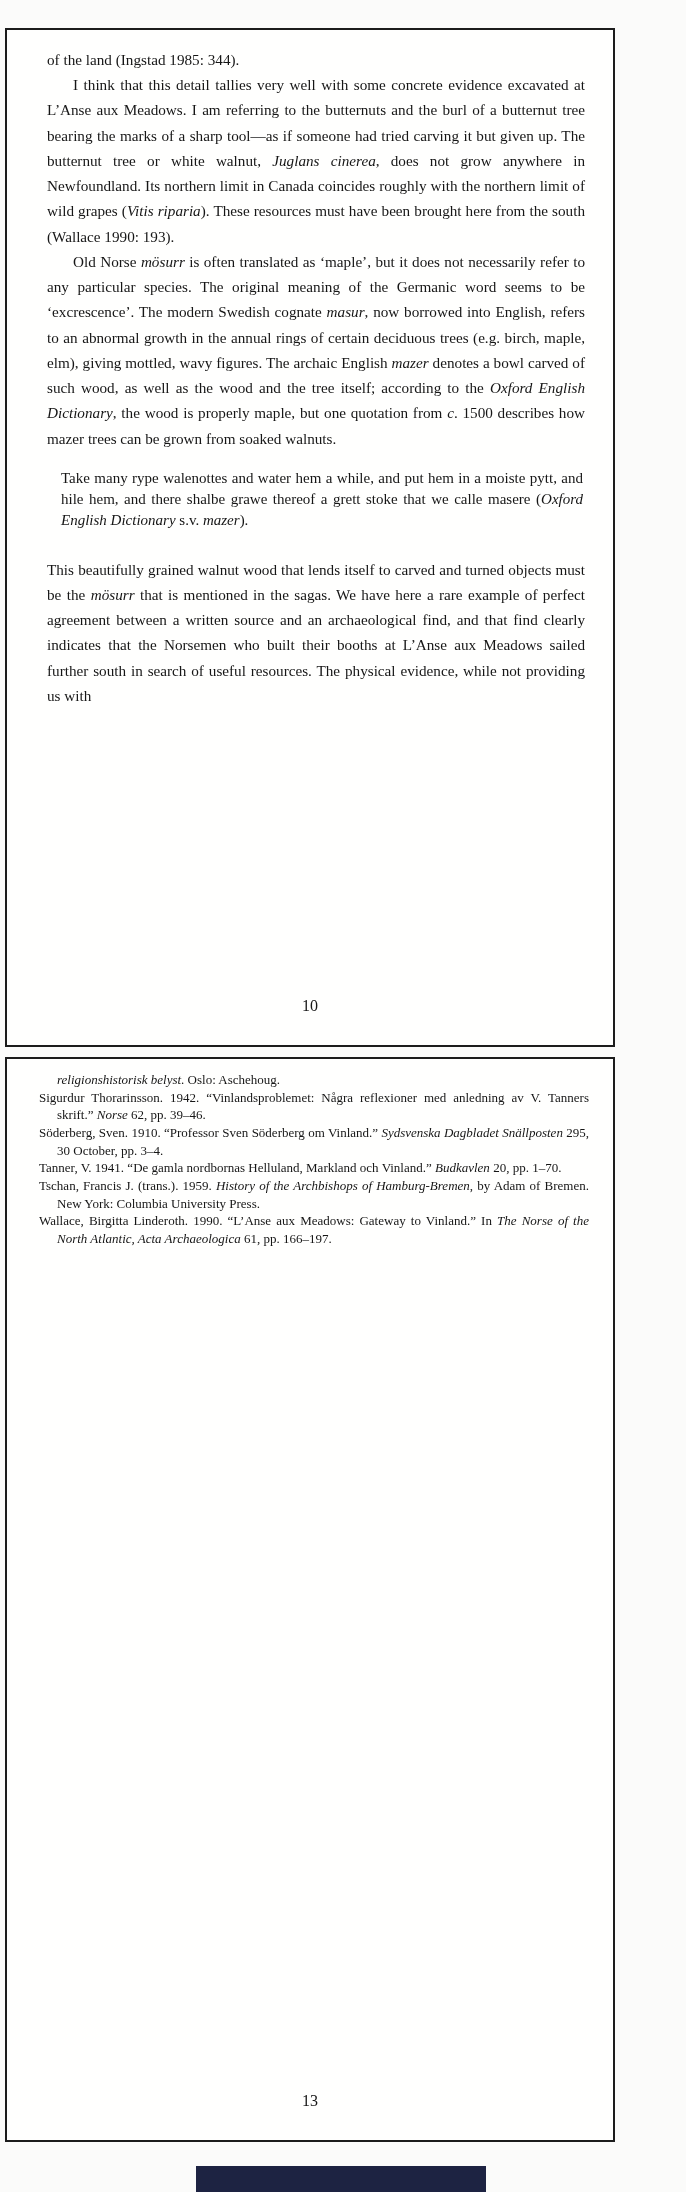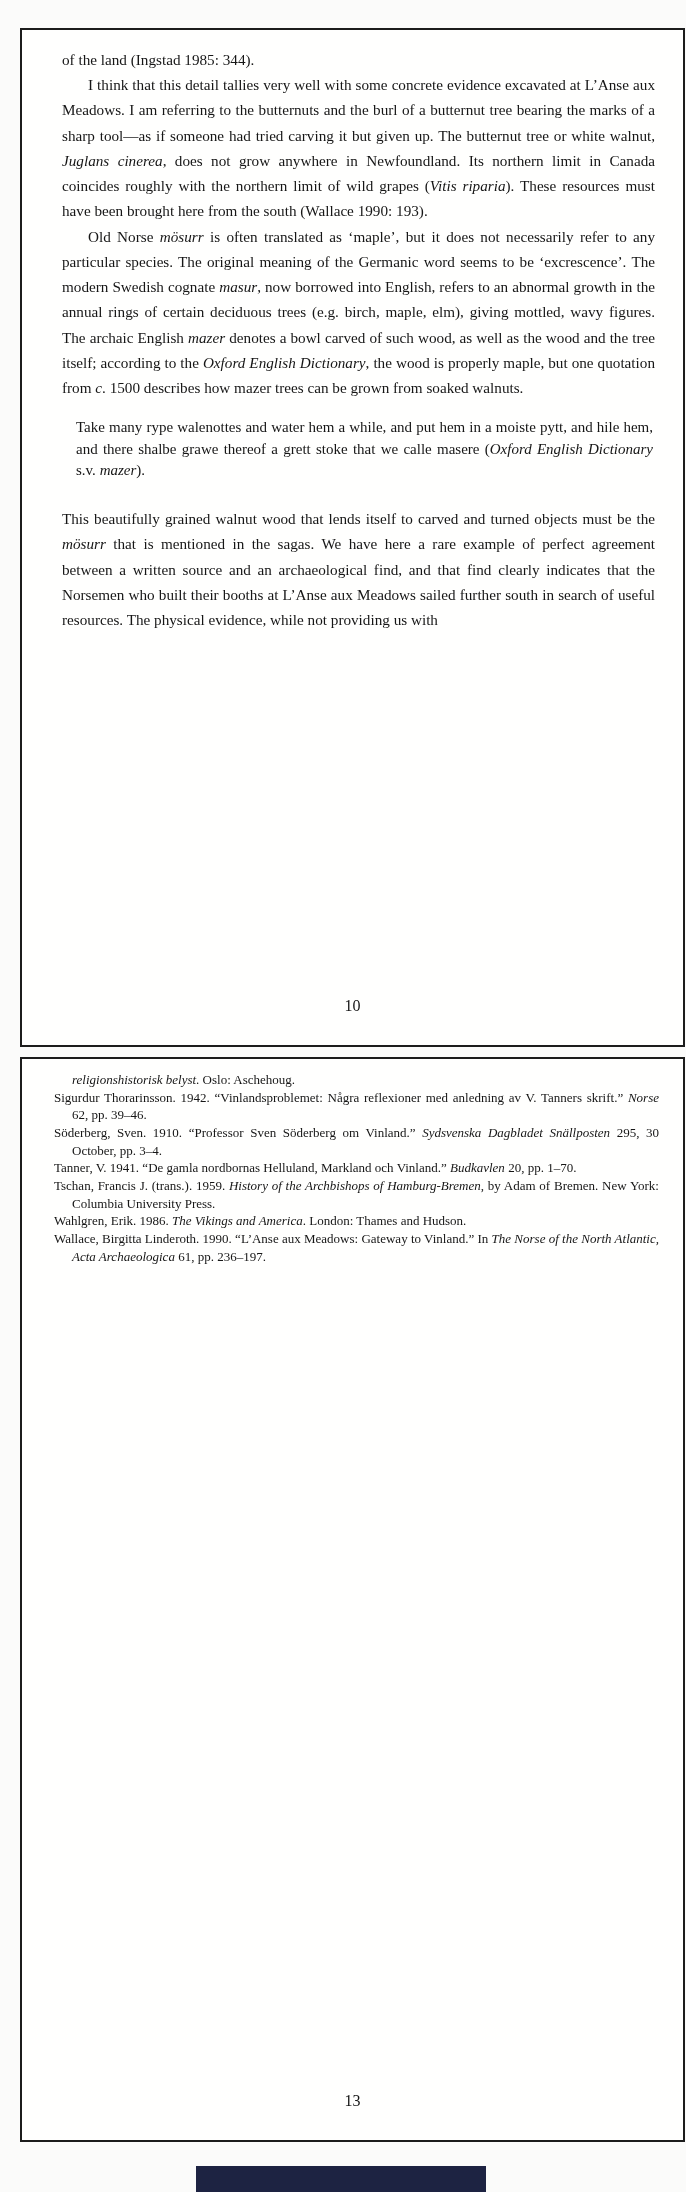--- a/index.html
+++ b/index.html
@@ -7,22 +7,22 @@
     width: 686px;
     height: 2192px;
     position: relative;
     background: #fbfbfa;
     font-family: "Liberation Serif", serif;
     color: #161616;
     overflow: hidden;
   }
   .page {
     position: absolute;
-    left: 20px;
-    width: 665px;
+    left: 5px;
+    width: 610px;
     background: #fffffe;
     border: 2px solid #1c1c1c;
     box-sizing: border-box;
   }
   #page1 { top: 28px; height: 1019px; }
   #page2 { top: 1057px; height: 1085px; }
 
   .body1 {
     padding: 17px 28px 0 40px;
     font-size: 15.2px;
@@ -81,21 +81,20 @@
     <div class="pagenum">10</div>
   </div>
 
   <div class="page" id="page2">
     <div class="body2">
         <div class="ref cont"><em>religionshistorisk belyst</em><span>. Oslo: Aschehoug.</span></div>
         <div class="ref"><span>Sigurdur Thorarinsson. 1942. “Vinlandsproblemet: Några reflexioner med anledning av V. Tanners skrift.” </span><em>Norse</em><span> 62, pp. 39–46.</span></div>
         <div class="ref"><span>Söderberg, Sven. 1910. “Professor Sven Söderberg om Vinland.” </span><em>Sydsvenska Dagbladet Snällposten</em><span> 295, 30 October, pp. 3–4.</span></div>
         <div class="ref"><span>Tanner, V. 1941. “De gamla nordbornas Helluland, Markland och Vinland.” </span><em>Budkavlen</em><span> 20, pp. 1–70.</span></div>
         <div class="ref"><span>Tschan, Francis J. (trans.). 1959. </span><em>History of the Archbishops of Hamburg-Bremen</em><span>, by Adam of Bremen. New York: Columbia University Press.</span></div>
-        <div class="ref"><span>Wahlgren, Erik. 1986. </span><em>The Vikings and America</em><span>. London: Thames and Hudson.</span></div>
-        <div class="ref"><span>Wallace, Birgitta Linderoth. 1990. “L’Anse aux Meadows: Gateway to Vinland.” In </span><em>The Norse of the North Atlantic, Acta Archaeologica</em><span> 61, pp. 236–197.</span></div>
+        <div class="ref"><span>Wallace, Birgitta Linderoth. 1990. “L’Anse aux Meadows: Gateway to Vinland.” In </span><em>The Norse of the North Atlantic, Acta Archaeologica</em><span> 61, pp. 166–197.</span></div>
       </div>
     <div class="pagenum">13</div>
   </div>
 
   <div class="next-edge"></div>
 
 </div>
 
 </body></html>

